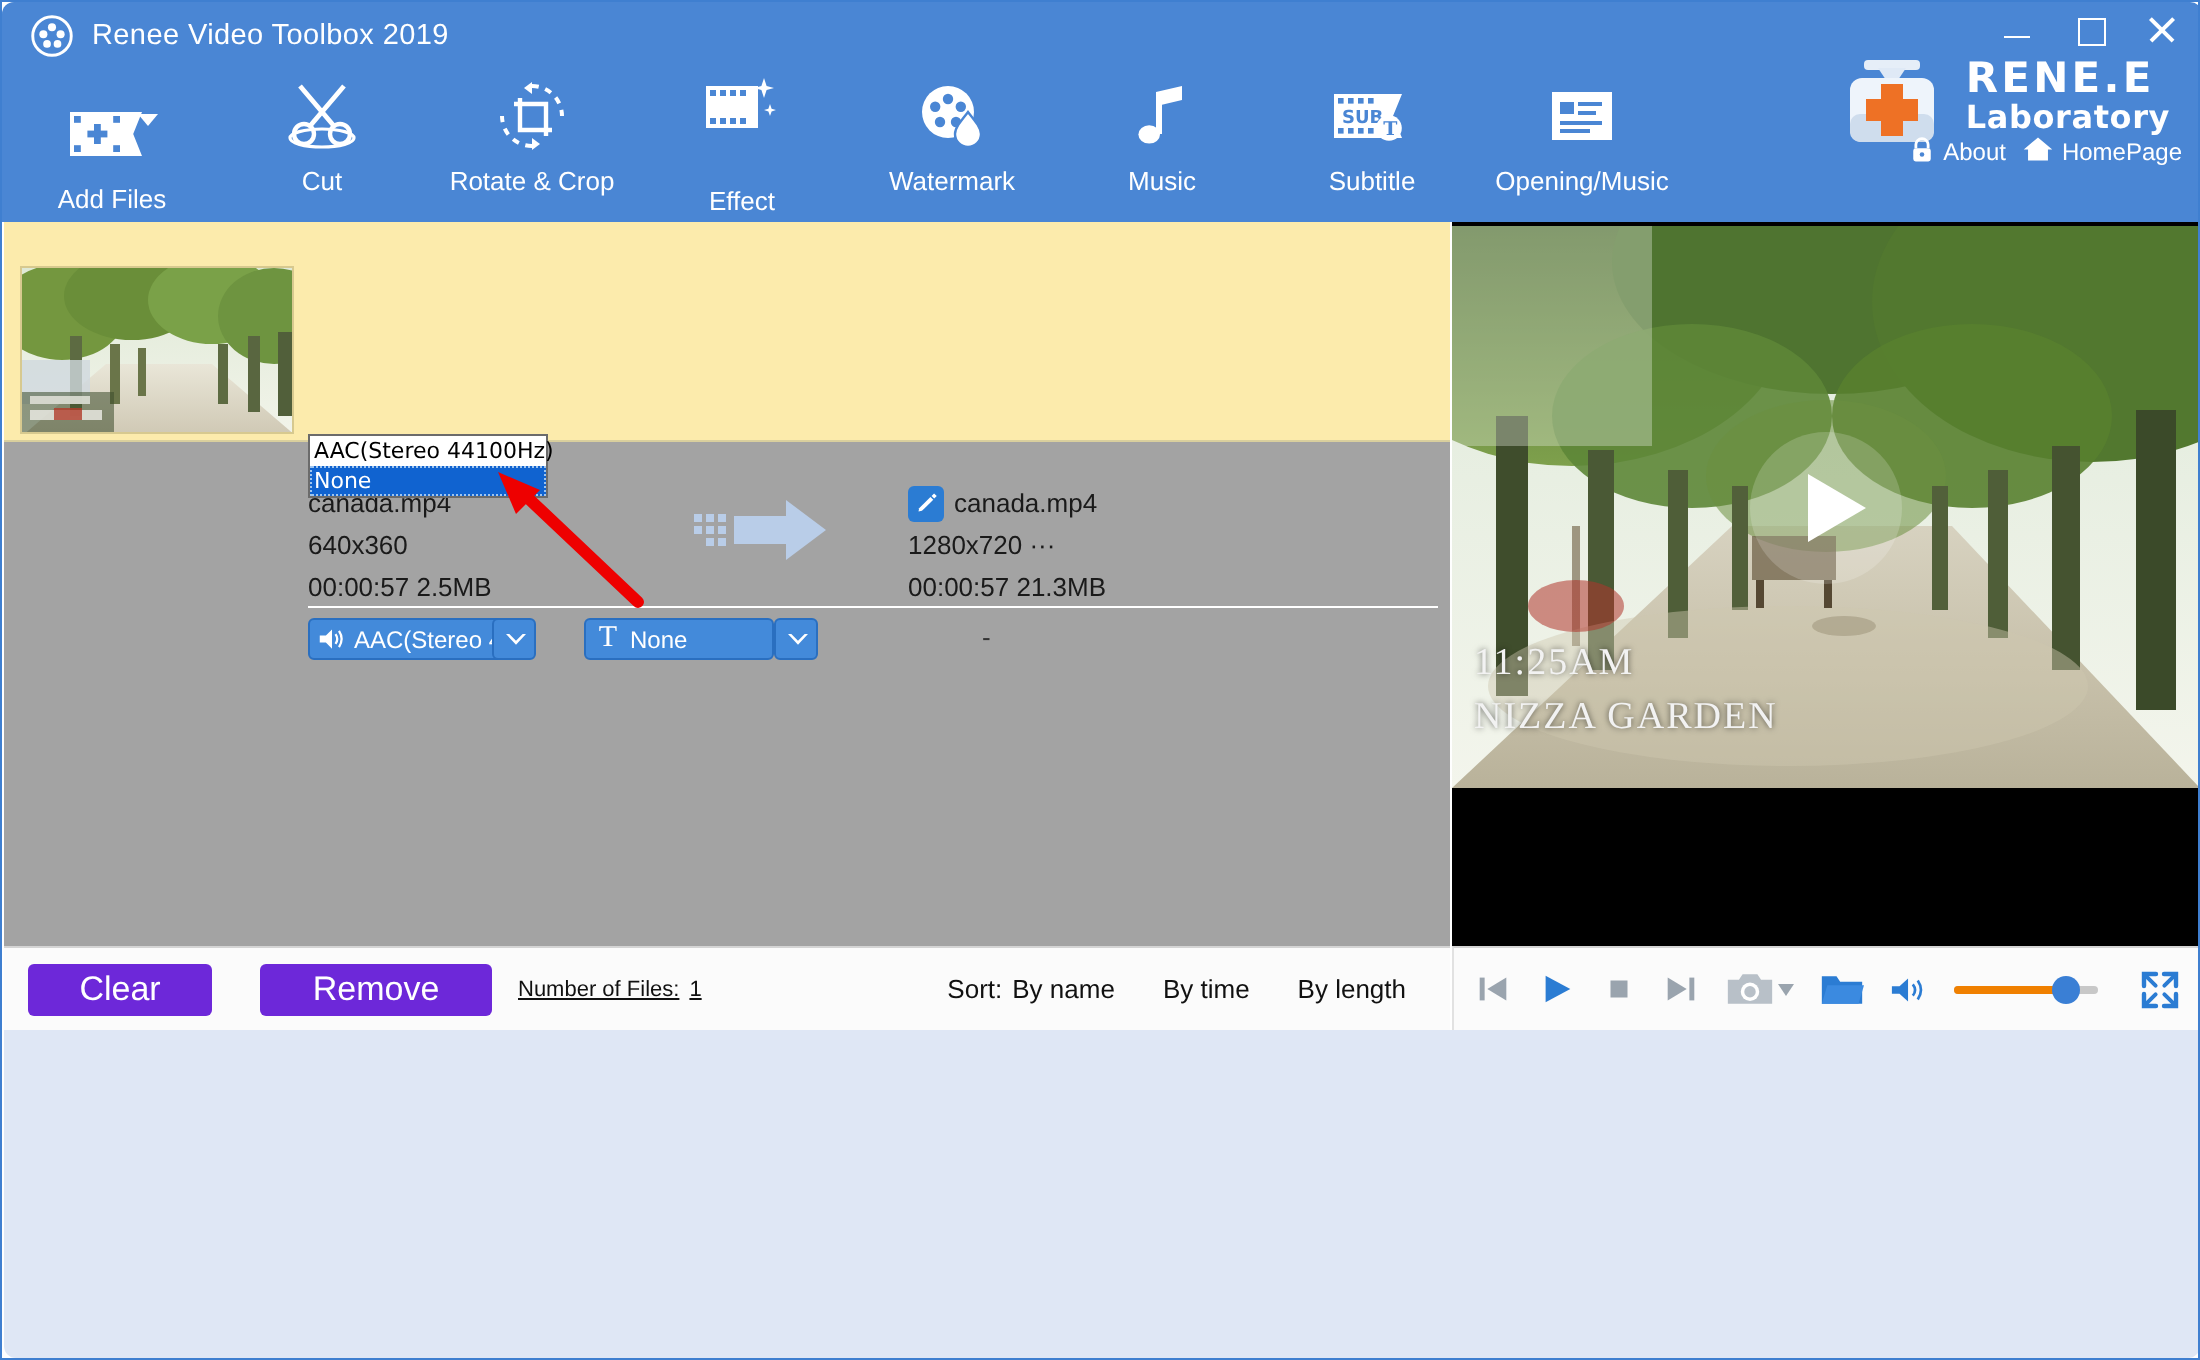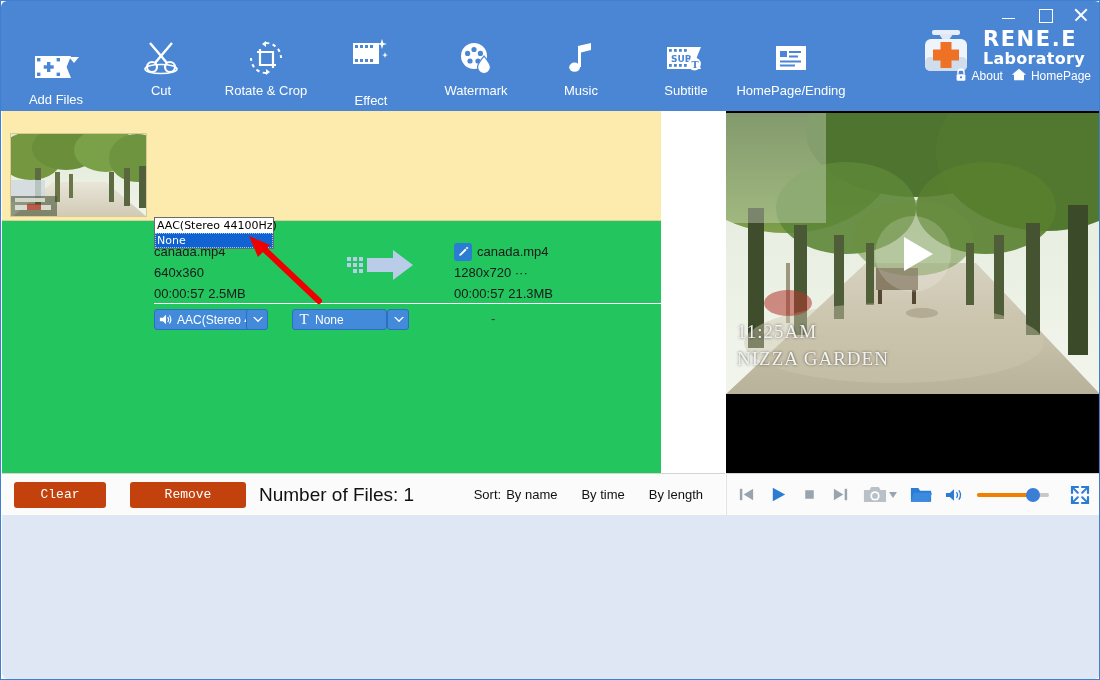--- a/index.html
+++ b/index.html
@@ -72,22 +72,22 @@
   .tool {
     position: absolute; top: 0; width: 110px; height: 70px;
     display: flex; flex-direction: column; align-items: center; justify-content: flex-start;
     color: #fff; cursor: pointer;
   }
   .tool .ico { height: 42px; display:flex; align-items:center; justify-content:center; }
   .tool .lbl { font-size: 13px; line-height: 15px; margin-top: 4px; white-space: nowrap; }
 
   
   .filelist {
-    position: absolute; left: 1px; top: 110px; width: 659px; height: 362px;
-    background: #22c55e; overflow: hidden;
+    position: absolute; left: 1px; top: 110px; width: 723px; height: 362px;
+    background: #a3a3a3; overflow: hidden;
   }
   .filerow {
     position: relative; width: 723px; height: 110px;
     background: #fcebac;
     border-bottom: 1px solid #d9cf9d;
   }
   .thumb {
     position: absolute; left: 8px; top: 22px; width: 137px; height: 84px;
     background: #1a2a12; overflow: hidden; border: 1px solid #d7c98f;
   }
@@ -139,24 +139,24 @@
   
   .annot-arrow { position: absolute; left: 238px; top: 232px; width: 90px; height: 75px; z-index: 50; pointer-events: none; }
 
   
   .listbar {
     position: absolute; left: 1px; top: 472px; width: 723px; height: 42px;
     background: #fbfbfb; border-top: 1px solid #d4d4d4;
     display: flex; align-items: center;
   }
   .btn-blue {
-    background: #c2410c; color: #ffffff; border: none; border-radius: 3px;
-    font-size: 13px; height: 26px; cursor: pointer; font-family: Liberation Mono, monospace;
-  }
-  .num-files { font-size: 19px; color: #111; margin-left: 13px; }
+    background: #6d28d9; color: #ffffff; border: none; border-radius: 3px;
+    font-size: 17px; height: 26px; cursor: pointer; font-family: Liberation Sans, sans-serif;
+  }
+  .num-files { font-size: 11px; color: #111; margin-left: 13px; text-decoration: underline; }
   .sortbox { margin-left: auto; display: flex; align-items: center; gap: 24px; padding-right: 22px; }
   .sortbox span { font-size: 13px; color: #111; cursor: pointer; }
 
   
   .preview {
     position: absolute; left: 725px; top: 110px; width: 374px; height: 362px;
     background: #000000; overflow: hidden;
   }
   .video-strip {
     position: absolute; left: 0; top: 2px; width: 374px; height: 281px; overflow: hidden;
@@ -192,20 +192,33 @@
     border-bottom-left-radius: 6px; border-bottom-right-radius: 6px;
   }
 </style>
 </head>
 <body>
 
 <div id="app">
 
   <div class="topbar">
 
+    <div class="titlerow">
+      <span class="app-logo">
+        <svg viewBox="0 0 24 24" width="22" height="22">
+          <circle cx="12" cy="12" r="10.5" fill="none" stroke="#fff" stroke-width="1.6"></circle>
+          <circle cx="12" cy="7.2" r="2.2" fill="#fff"></circle>
+          <circle cx="7.3" cy="11" r="2.2" fill="#fff"></circle>
+          <circle cx="16.7" cy="11" r="2.2" fill="#fff"></circle>
+          <circle cx="9.3" cy="16.3" r="2.1" fill="#fff"></circle>
+          <circle cx="15" cy="16.3" r="2.1" fill="#fff"></circle>
+        </svg>
+      </span>
+      <span class="app-title">Renee Video Toolbox 2019</span>
+    </div>
 
     <div class="wincontrols">
       <span class="wc wc-min"></span>
       <span class="wc wc-max"></span>
       <span class="wc wc-close"></span>
     </div>
 
     <div class="brand">
       <div class="brand-kit">
         <svg viewBox="0 0 62 52" width="62" height="52">
@@ -358,21 +371,21 @@
         <span class="ico">
           <svg viewBox="0 0 34 28" width="34" height="28">
             <rect x="2" y="2" width="30" height="24" fill="#fff"></rect>
             <rect x="6" y="7" width="7" height="6" fill="#4a86d4"></rect>
             <rect x="15" y="7" width="12" height="2" fill="#4a86d4"></rect>
             <rect x="15" y="11.5" width="9" height="2" fill="#4a86d4"></rect>
             <rect x="6" y="16.5" width="21" height="2" fill="#4a86d4"></rect>
             <rect x="6" y="20.5" width="15" height="2" fill="#4a86d4"></rect>
           </svg>
         </span>
-        <span class="lbl">HomePage/Ending</span>
+        <span class="lbl">Opening/Music</span>
       </div>
 
     </div>
   </div>
 
   <div class="filelist">
     <div class="filerow">
       <div class="thumb">
         <svg viewBox="0 0 137 84" width="137" height="84" preserveAspectRatio="none">
           <defs>

